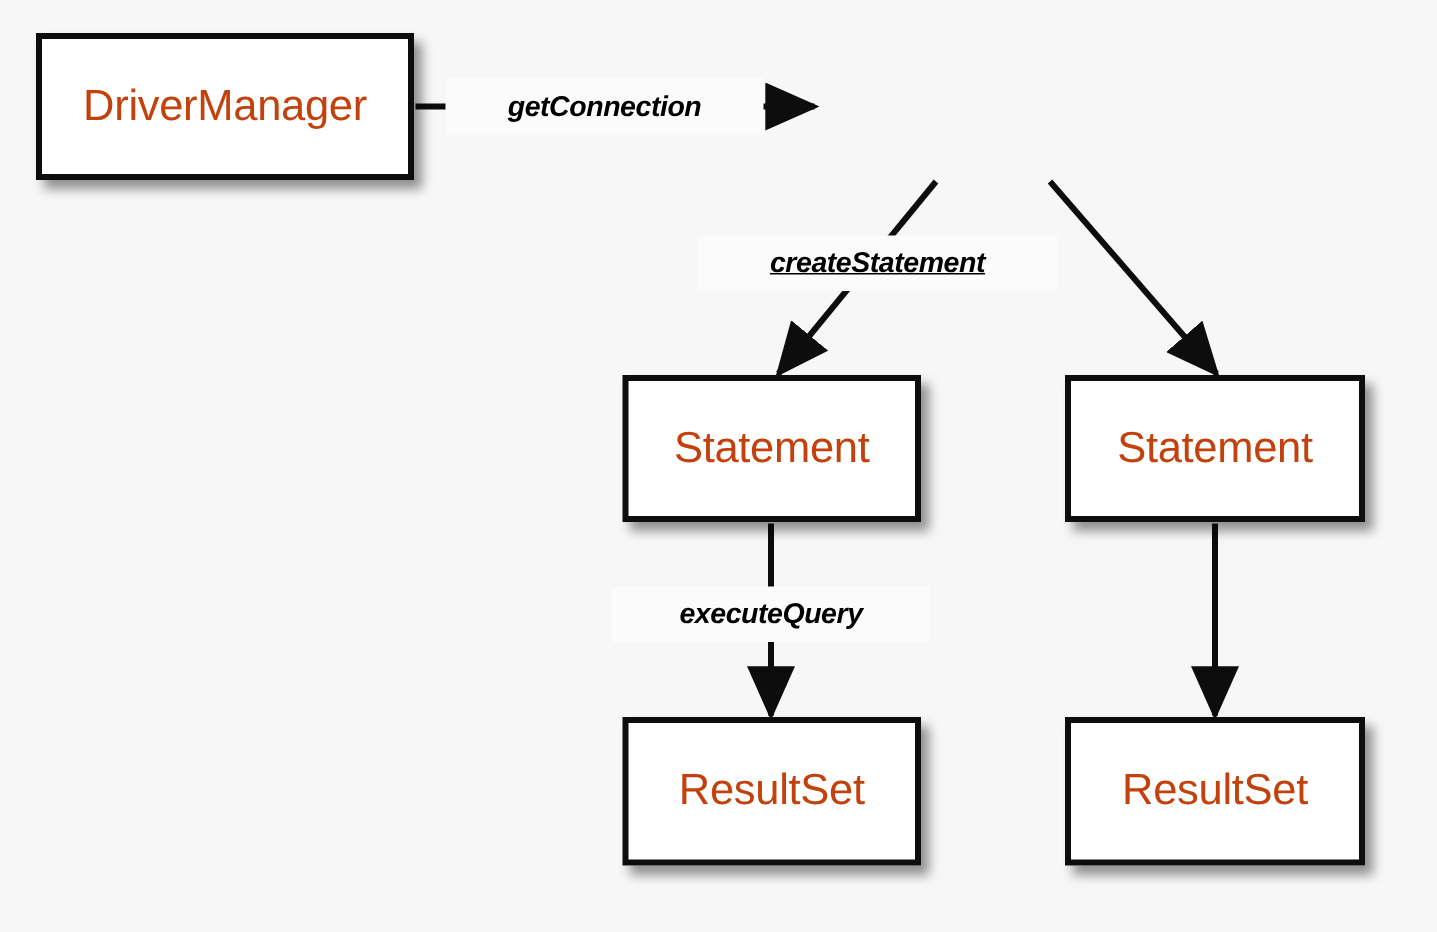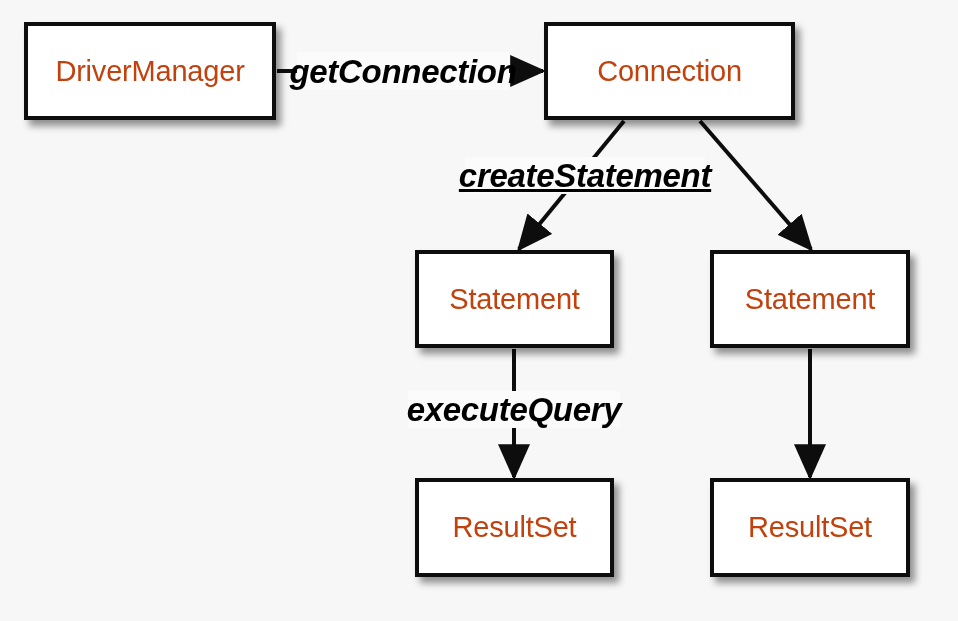--- a/index.html
+++ b/index.html
@@ -51,21 +51,21 @@
   .edge-label {
     position: absolute;
     box-sizing: border-box;
     background: #fbfbfb;
     display: flex;
     align-items: center;
     justify-content: center;
     font-family: "Liberation Sans", sans-serif;
     font-style: italic;
     font-weight: 700;
-    font-size: 33px;
+    font-size: 19px;
     color: #000000;
     letter-spacing: -0.3px;
     line-height: 1;
     white-space: nowrap;
     z-index: 4;
   }
   
   #node-drivermanager { left: 24px;  top: 22px;  width: 252px; height: 98px; }
   #node-connection    { left: 544px; top: 22px;  width: 251px; height: 98px; }
   #node-statement-left  { left: 415px; top: 250px; width: 199px; height: 98px; }
@@ -97,23 +97,20 @@
 
     <line x1="514" y1="349" x2="514" y2="477" stroke="#0d0d0d" stroke-width="4" marker-end="url(#arrowhead)"></line>
 
     <line x1="810" y1="349" x2="810" y2="477" stroke="#0d0d0d" stroke-width="4" marker-end="url(#arrowhead)"></line>
   </svg>
 
   <div class="node-box" id="node-drivermanager">
     <span class="node-label">DriverManager</span>
   </div>
 
-  <div class="node-box" id="node-connection">
-    <span class="node-label">Connection</span>
-  </div>
 
   <div class="node-box" id="node-statement-left">
     <span class="node-label">Statement</span>
   </div>
 
   <div class="node-box" id="node-statement-right">
     <span class="node-label">Statement</span>
   </div>
 
   <div class="node-box" id="node-resultset-left">

